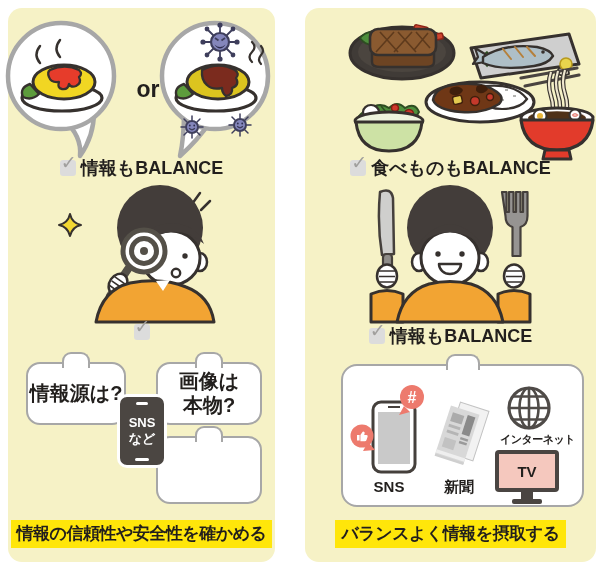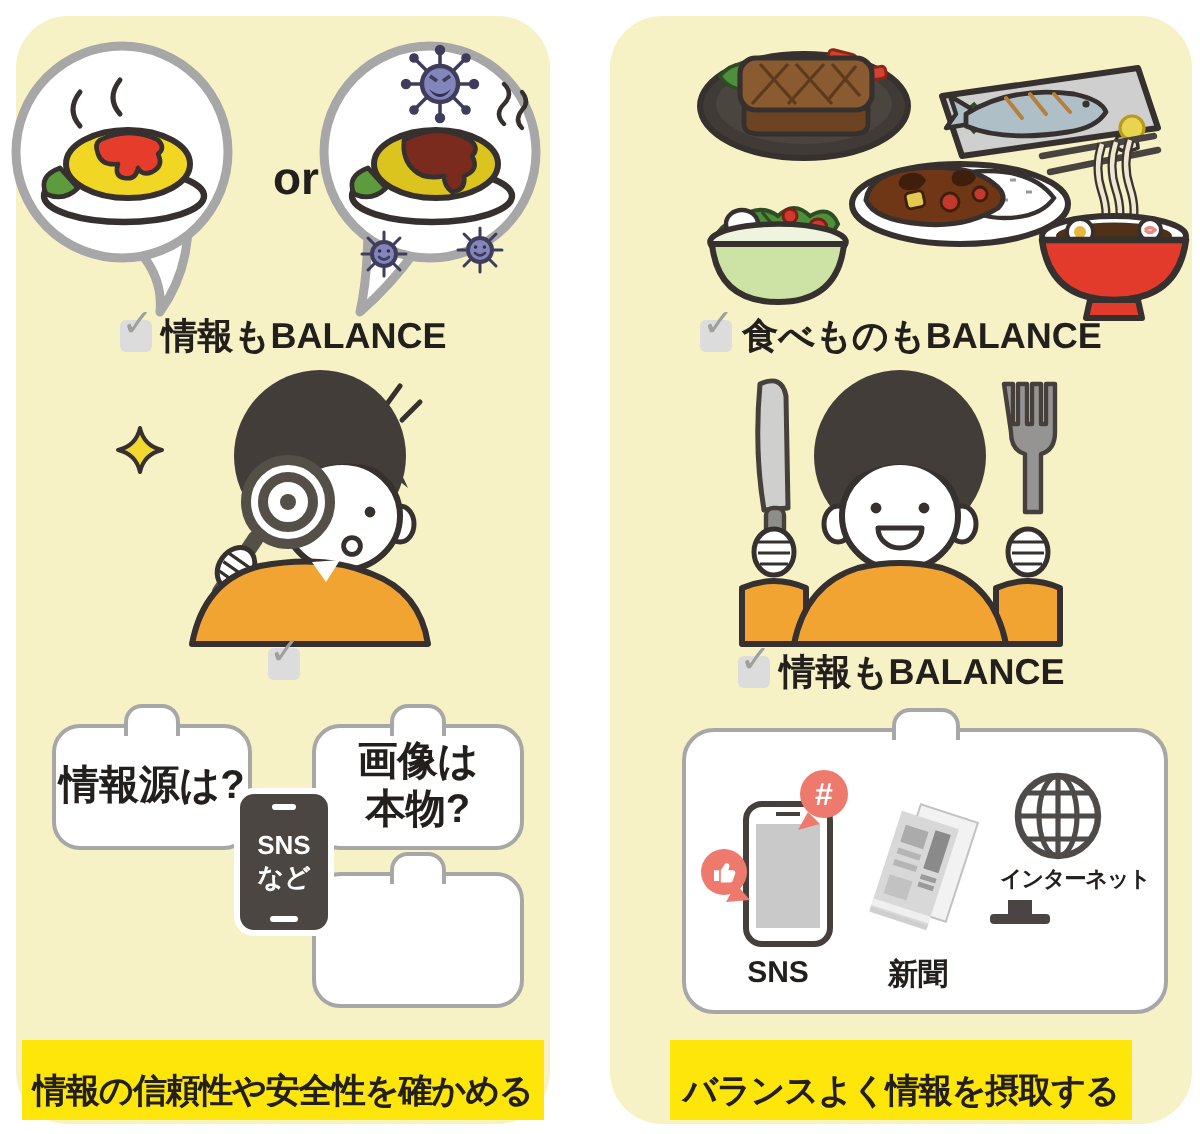--- a/index.html
+++ b/index.html
@@ -1,18 +1,18 @@
 <!DOCTYPE html>
 <html><head>
 <meta charset="utf-8">
 <style>
   html,body{margin:0;padding:0;background:#ffffff;}
   .canvas{position:relative;width:600px;height:567px;background:#ffffff;overflow:hidden;
           font-family:"Liberation Sans","DejaVu Sans",sans-serif;font-weight:bold;color:#221f1d;}
-  .panel{position:absolute;top:8px;height:554px;background:#f6f2c6;border-radius:26px;}
+  .panel{position:absolute;top:8px;height:554px;background:#f6f2c6;border-radius:14px;}
   .panel-left{left:8px;width:267px;}
   .panel-right{left:305px;width:291px;}
   .ab{position:absolute;}
   svg{overflow:visible;display:block;}
 
   .or-label{position:absolute;font-size:23px;color:#221f1d;}
 
   .check-row{position:absolute;left:0;right:0;display:flex;justify-content:center;align-items:center;gap:5px;font-size:18px;}
   .cbx{width:16px;height:16px;background:#dcdcdc;border-radius:3px;position:relative;flex:0 0 auto;}
   .cbx .tick{position:absolute;top:-7px;left:1px;font-size:19px;color:#a09f9d;line-height:1;}
@@ -25,21 +25,21 @@
 
   .phone-sns{position:absolute;background:#4b4642;border:3px solid #fff;border-radius:10px;color:#fff;
              display:flex;flex-direction:column;align-items:center;justify-content:center;
              font-size:13px;line-height:1.2;text-align:center;}
   .phone-sns::before{content:"";position:absolute;top:5px;left:50%;transform:translateX(-50%);
              width:12px;height:3px;background:#fff;border-radius:2px;}
   .phone-sns::after{content:"";position:absolute;bottom:4px;left:50%;transform:translateX(-50%);
              width:14px;height:3px;background:#fff;border-radius:2px;}
 
   .footer{position:absolute;left:0;right:0;text-align:center;font-size:17px;}
-  .hl{background:#ffe60a;padding:14px 6px 3px;display:inline-block;letter-spacing:-0.5px;}
+  .hl{background:#ffe60a;padding:2px 6px 3px;display:inline-block;letter-spacing:-0.5px;}
 
   .mediabox{position:absolute;background:#fff;border:2.5px solid #a7a7a7;border-radius:16px;}
   .mediabox .bump{width:30px;}
   .mlabel{position:absolute;text-align:center;font-size:15px;}
   .mlabel.small{font-size:11px;letter-spacing:-0.5px;text-align:right;}
 
   .tv{position:absolute;}
   .tv .frame{width:64px;height:42px;background:#4a4542;border-radius:4px;display:flex;align-items:center;justify-content:center;}
   .tv .screen{width:56px;height:34px;background:#f5c8be;display:flex;align-items:center;justify-content:center;font-size:15px;color:#221f1d;}
   .tv .neck{width:12px;height:7px;background:#4a4542;margin:0 auto;}
@@ -352,20 +352,25 @@
         <circle cx="26" cy="26" r="20" fill="#fff" stroke="#4f4b48" stroke-width="3.2"></circle>
         <ellipse cx="26" cy="26" rx="9.5" ry="20" fill="none" stroke="#4f4b48" stroke-width="2.6"></ellipse>
         <line x1="26" y1="6" x2="26" y2="46" stroke="#4f4b48" stroke-width="2.6"></line>
         <line x1="9" y1="14.5" x2="43" y2="14.5" stroke="#4f4b48" stroke-width="2.6"></line>
         <line x1="6" y1="26" x2="46" y2="26" stroke="#4f4b48" stroke-width="2.6"></line>
         <line x1="9" y1="37.5" x2="43" y2="37.5" stroke="#4f4b48" stroke-width="2.6"></line>
       </svg>
       <div class="mlabel small" style="left:140px;width:92px;top:66px">インターネット</div>
 
       <div class="tv" style="left:152px;top:84px">
+        <div class="frame">
+          <div class="screen">
+            <span>TV</span>
+          </div>
+        </div>
         <div class="neck"></div>
         <div class="base"></div>
       </div>
     </div>
 
     <div class="footer" style="top:512px">
       <span class="hl">バランスよく情報を摂取する</span>
     </div>
   </section>
 </div>

